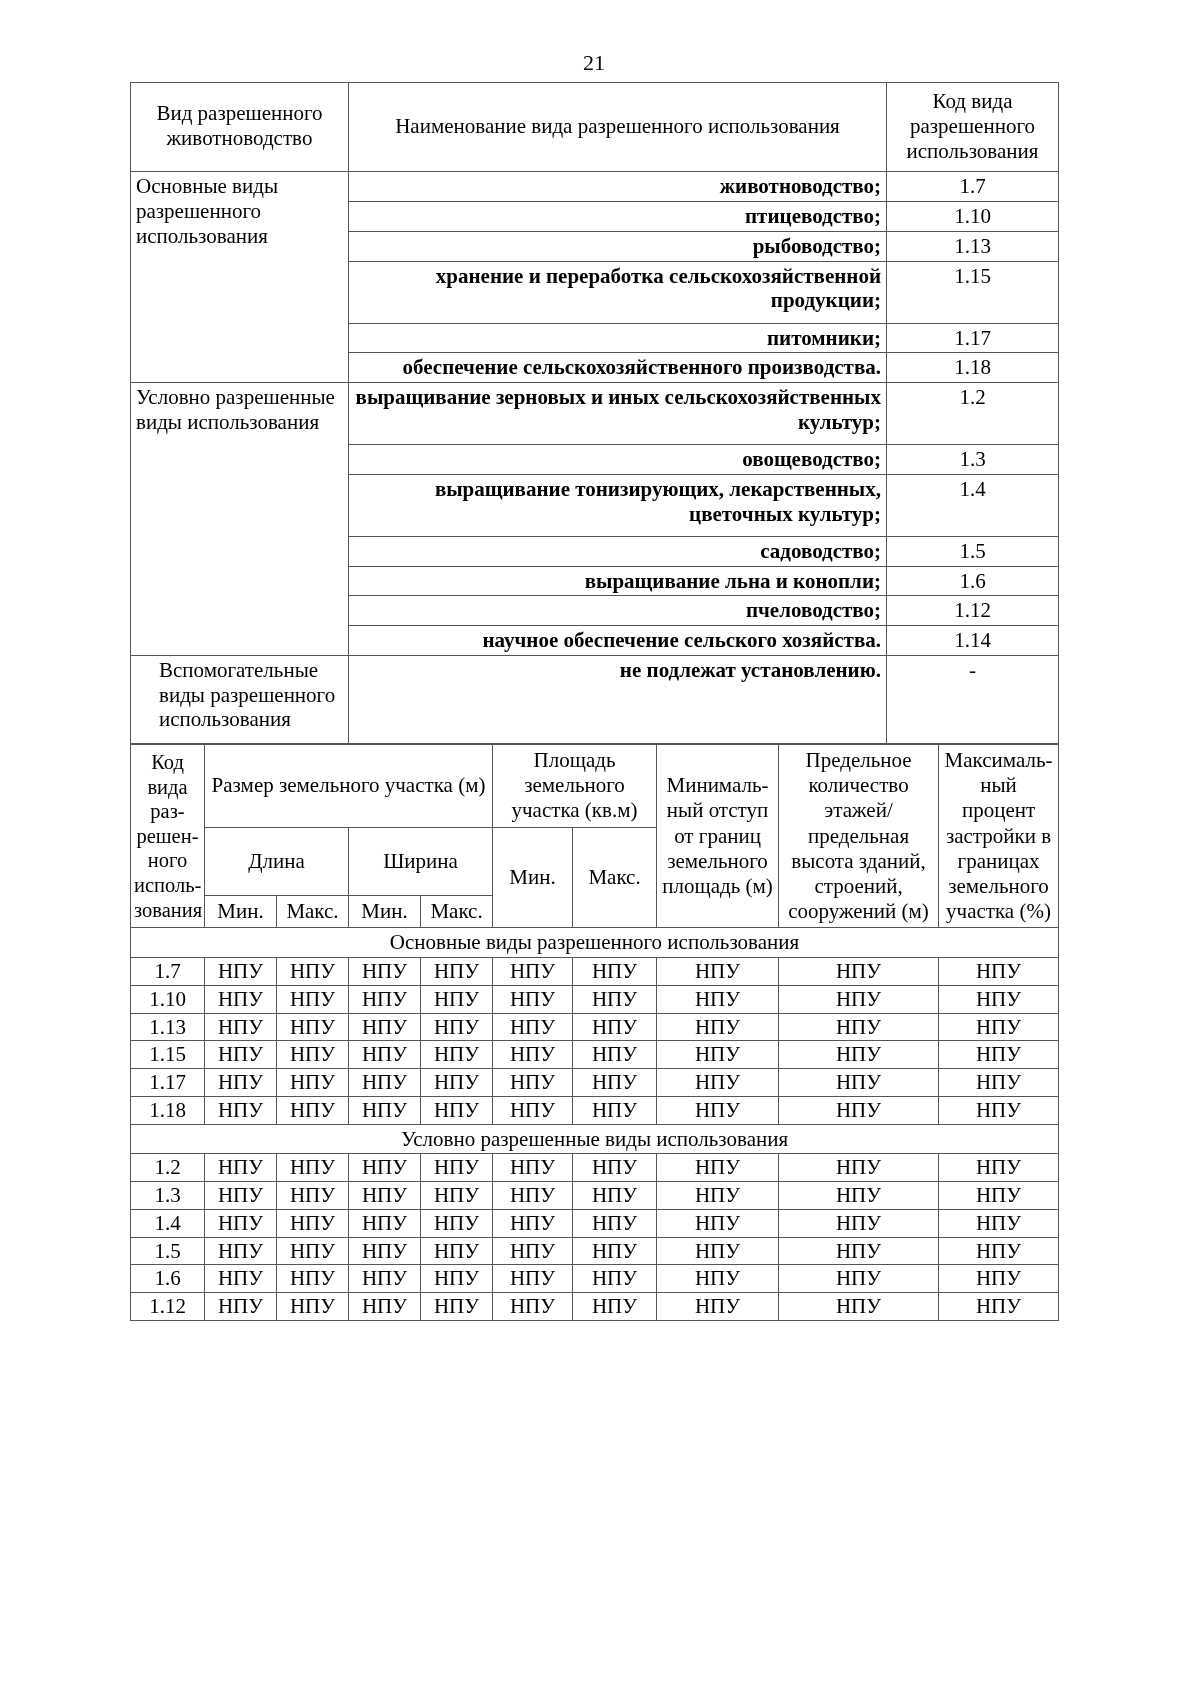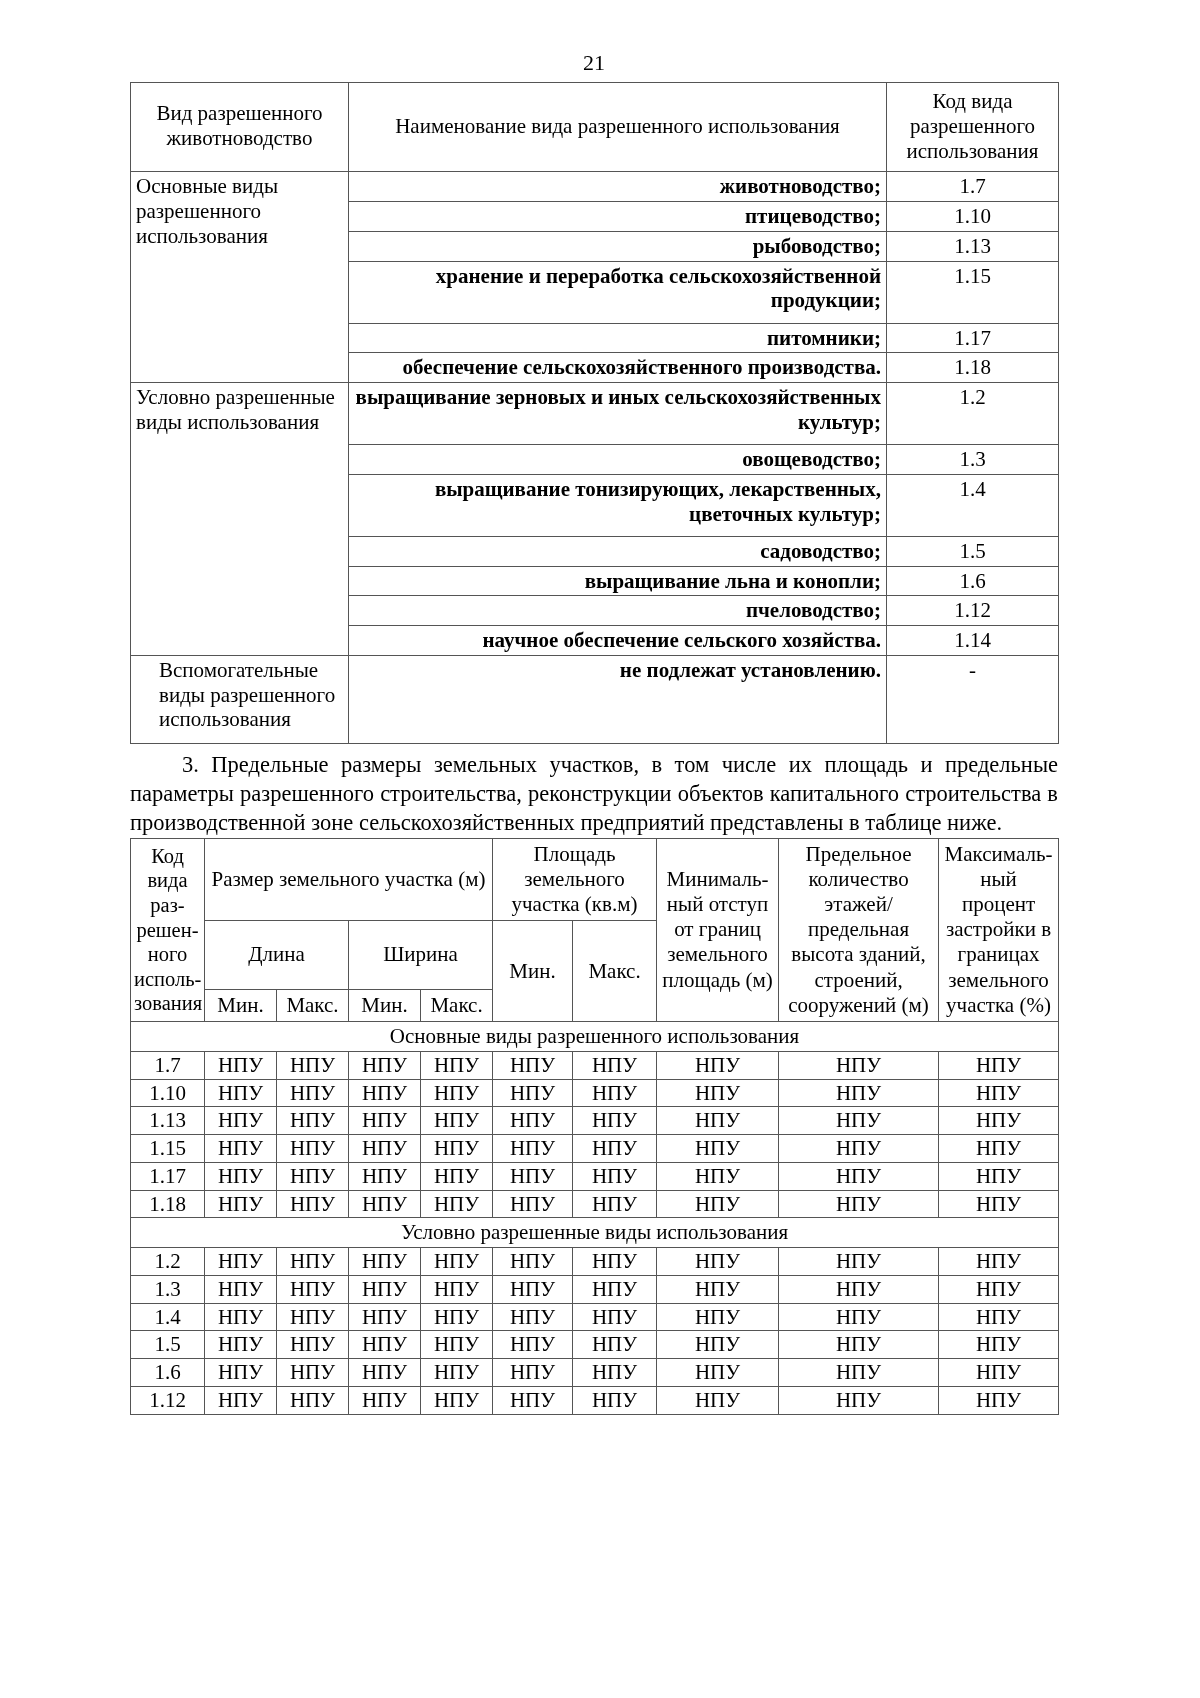--- a/index.html
+++ b/index.html
@@ -167,21 +167,20 @@
         </tr>
 
         <tr>
           <td class="cat" style="height:88px;padding-left:28px;">Вспомогательные виды разрешенного использования</td>
           <td class="nameCell">не подлежат установлению.</td>
           <td class="code">-</td>
         </tr>
       </tbody>
     </table>
 
-    <p class="para para-3">3. Предельные размеры земельных участков, в том числе их площадь и предельные параметры разрешенного строительства, реконструкции объектов капитального строительства в производственной зоне сельскохозяйственных предприятий представлены в таблице ниже.</p>
 
     <table class="t2">
       <colgroup>
         <col style="width:74px">
         <col style="width:72px">
         <col style="width:72px">
         <col style="width:72px">
         <col style="width:72px">
         <col style="width:80px">
         <col style="width:84px">

